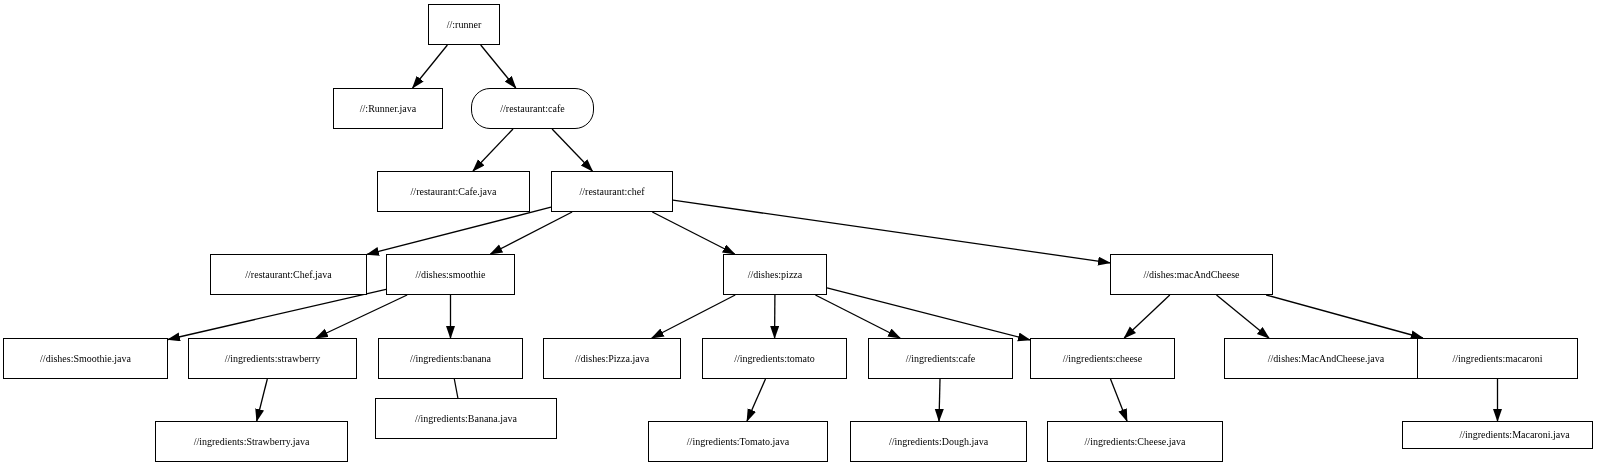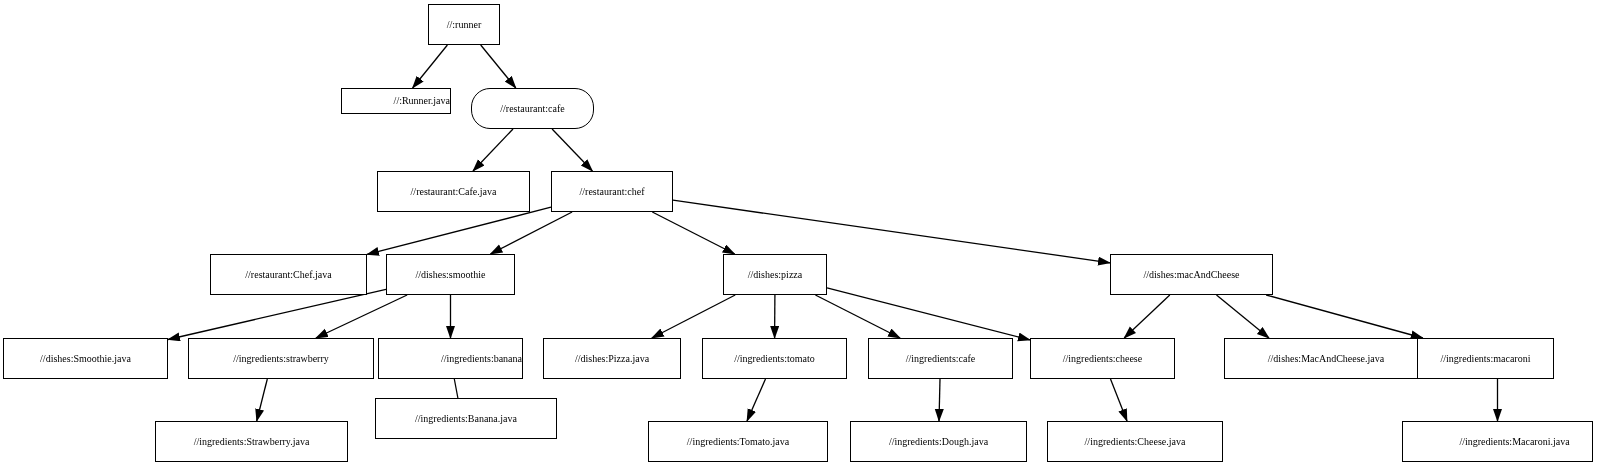--- a/index.html
+++ b/index.html
@@ -70,21 +70,21 @@
       <line x1="1110.5" y1="379.0" x2="1127.0" y2="421.0" marker-end="url(#arrowhead)"></line>
       <line x1="1169.8" y1="295.0" x2="1124.2" y2="338.0" marker-end="url(#arrowhead)"></line>
       <line x1="1216.5" y1="295.0" x2="1269.0" y2="338.0" marker-end="url(#arrowhead)"></line>
       <line x1="1266.2" y1="295.0" x2="1422.8" y2="338.0" marker-end="url(#arrowhead)"></line>
       <line x1="1497.5" y1="379.0" x2="1497.5" y2="421.0" marker-end="url(#arrowhead)"></line>
     </svg>
   <div id="nodes">
       <div class="node" style="left: 428px; top: 4px; width: 72px; height: 41px;">
         <span>//:runner</span>
       </div>
-      <div class="node" style="left: 341px; top: 88px; width: 110px; height: 26px; justify-content: flex-end;">
+      <div class="node" style="left: 333px; top: 88px; width: 110px; height: 41px;">
         <span>//:Runner.java</span>
       </div>
       <div class="node" style="left: 471px; top: 88px; width: 123px; height: 41px; border-radius: 19px;">
         <span>//restaurant:cafe</span>
       </div>
       <div class="node" style="left: 377px; top: 171px; width: 153px; height: 41px;">
         <span>//restaurant:Cafe.java</span>
       </div>
       <div class="node" style="left: 551px; top: 171px; width: 122px; height: 41px;">
         <span>//restaurant:chef</span>
@@ -97,56 +97,56 @@
       </div>
       <div class="node" style="left: 723px; top: 254px; width: 104px; height: 41px;">
         <span>//dishes:pizza</span>
       </div>
       <div class="node" style="left: 1110px; top: 254px; width: 163px; height: 41px;">
         <span>//dishes:macAndCheese</span>
       </div>
       <div class="node" style="left: 3px; top: 338px; width: 165px; height: 41px;">
         <span>//dishes:Smoothie.java</span>
       </div>
-      <div class="node" style="left: 188px; top: 338px; width: 186px; height: 41px;">
+      <div class="node" style="left: 188px; top: 338px; width: 169px; height: 41px;">
         <span>//ingredients:strawberry</span>
       </div>
-      <div class="node" style="left: 378px; top: 338px; width: 145px; height: 41px; justify-content: flex-end;">
+      <div class="node" style="left: 378px; top: 338px; width: 145px; height: 41px;">
         <span>//ingredients:banana</span>
       </div>
       <div class="node" style="left: 543px; top: 338px; width: 138px; height: 41px;">
         <span>//dishes:Pizza.java</span>
       </div>
       <div class="node" style="left: 702px; top: 338px; width: 145px; height: 41px;">
         <span>//ingredients:tomato</span>
       </div>
       <div class="node" style="left: 868px; top: 338px; width: 145px; height: 41px;">
         <span>//ingredients:cafe</span>
       </div>
       <div class="node" style="left: 1030px; top: 338px; width: 145px; height: 41px;">
         <span>//ingredients:cheese</span>
       </div>
       <div class="node" style="left: 1192px; top: 338px; width: 204px; height: 41px; margin-left: 32px;">
         <span>//dishes:MacAndCheese.java</span>
       </div>
-      <div class="node" style="left: 1417px; top: 338px; width: 137px; height: 41px;">
+      <div class="node" style="left: 1417px; top: 338px; width: 161px; height: 41px;">
         <span>//ingredients:macaroni</span>
       </div>
       <div class="node" style="left: 155px; top: 421px; width: 193px; height: 41px;">
         <span>//ingredients:Strawberry.java</span>
       </div>
       <div class="node" style="left: 375px; top: 398px; width: 182px; height: 41px;">
         <span>//ingredients:Banana.java</span>
       </div>
       <div class="node" style="left: 648px; top: 421px; width: 180px; height: 41px;">
         <span>//ingredients:Tomato.java</span>
       </div>
       <div class="node" style="left: 850px; top: 421px; width: 177px; height: 41px;">
         <span>//ingredients:Dough.java</span>
       </div>
       <div class="node" style="left: 1047px; top: 421px; width: 176px; height: 41px;">
         <span>//ingredients:Cheese.java</span>
       </div>
-      <div class="node" style="left: 1402px; top: 421px; width: 191px; height: 41px; padding-left: 34px;">
+      <div class="node" style="left: 1402px; top: 421px; width: 191px; height: 28px; padding-left: 34px;">
         <span>//ingredients:Macaroni.java</span>
       </div>
     </div>
 </div>
 
 </body></html>

